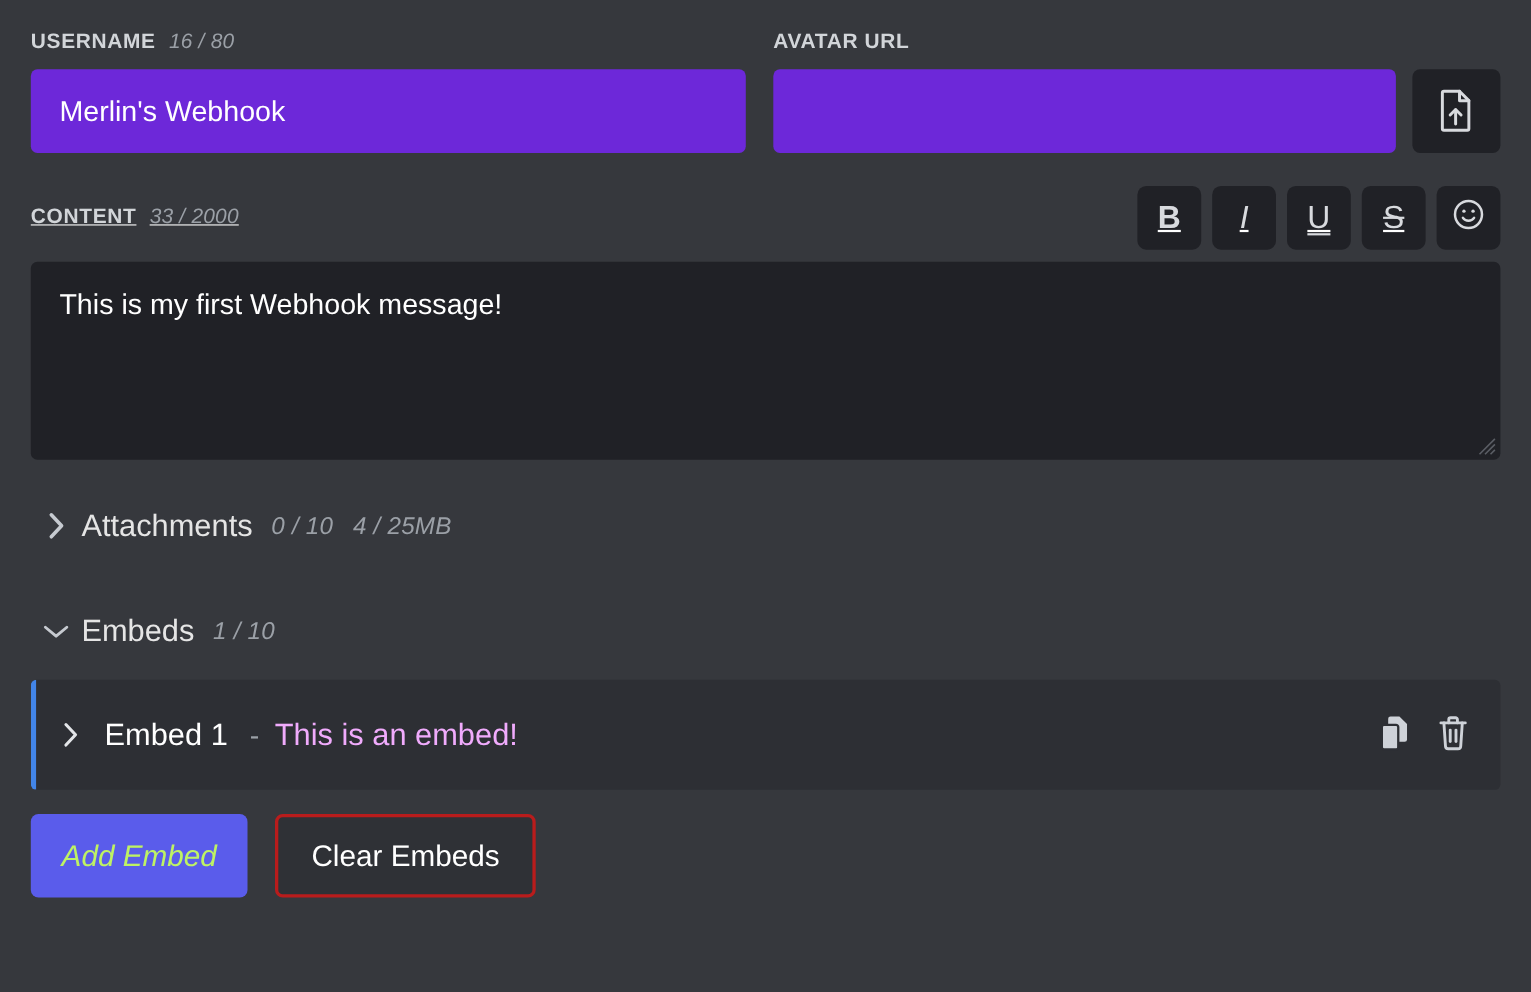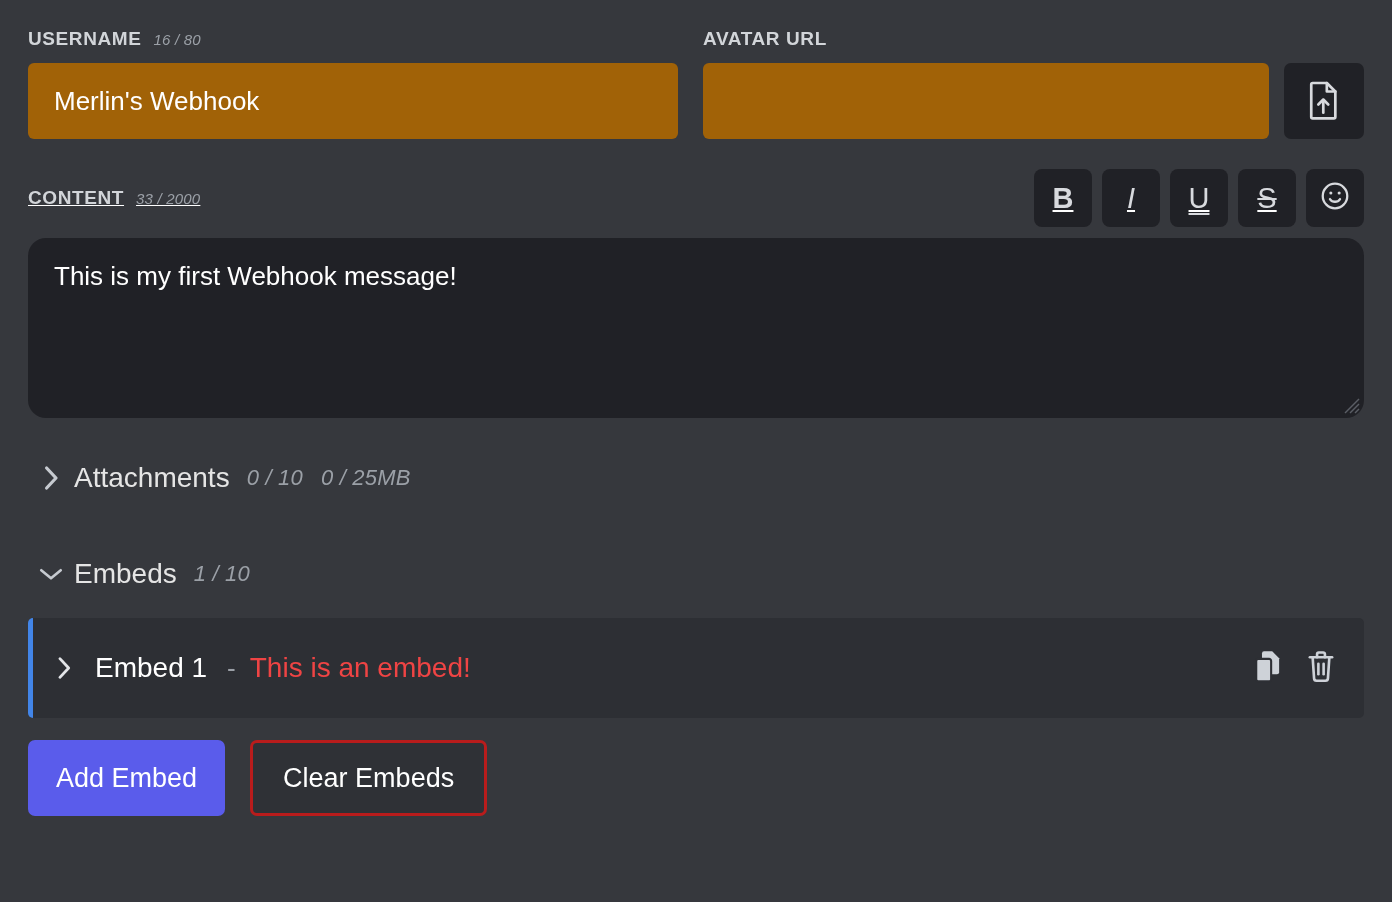--- a/index.html
+++ b/index.html
@@ -32,21 +32,21 @@
     height: 26px;
   }
   .field-label {
     font-size: 19px;
     font-weight: 700;
     letter-spacing: 0.6px;
     color: #d2d5d9;
     text-transform: uppercase;
   }
   .counter {
-    font-size: 15px;
+    font-size: 19px;
     font-style: italic;
     color: #9ba0a7;
     letter-spacing: 0.2px;
     white-space: nowrap;
   }
   .counter + .counter { margin-left: 4px; }
 
   
   .top-row {
     display: flex;
@@ -57,21 +57,21 @@
   .col-avatar   { flex: 1; }
 
   .input-line {
     display: flex;
     gap: 15px;
     align-items: stretch;
     margin-top: 11px;
   }
 
   .text-input {
-    background: #a16207;
+    background: #6d28d9;
     border: none;
     border-radius: 6px;
     height: 76px;
     width: 100%;
     color: #ffffff;
     font-family: "Liberation Sans", sans-serif;
     font-size: 26px;
     padding: 0 26px;
     outline: none;
   }
@@ -128,21 +128,21 @@
 
   .content-area {
     position: relative;
     margin-top: 11px;
   }
   .content-textarea {
     width: 100%;
     height: 180px;
     background: #202126;
     border: none;
-    border-radius: 18px;
+    border-radius: 6px;
     color: #ffffff;
     font-family: "Liberation Sans", sans-serif;
     font-size: 26px;
     line-height: 1.35;
     padding: 21px 26px;
     resize: none;
     outline: none;
     display: block;
   }
   .resize-grip {
@@ -210,21 +210,21 @@
     margin-right: 20px;
     white-space: nowrap;
   }
   .embed-dash {
     font-size: 26px;
     color: #9ba0a7;
     margin-right: 14px;
   }
   .embed-desc {
     font-size: 28px;
-    color: #ef4444;
+    color: #f0abfc;
     white-space: nowrap;
     overflow: hidden;
     text-overflow: ellipsis;
   }
   .embed-actions {
     margin-left: auto;
     display: flex;
     gap: 22px;
     align-items: center;
   }
@@ -253,21 +253,22 @@
     cursor: pointer;
     display: flex;
     align-items: center;
     justify-content: center;
     padding: 0 28px;
     line-height: 1;
   }
   .btn-primary {
     background: #5a5ceb;
     border: none;
-    color: #ffffff;
+    color: #bef264;
+    font-style: italic;
   }
   .btn-danger-outline {
     background: #2f3136;
     border: 3px solid #b91c1c;
     color: #ffffff;
     padding: 0 30px;
   }
 </style>
 </head>
 <body>
@@ -346,21 +347,21 @@
   <div class="attachments-block">
     <div class="section-head">
       <span class="chev">
         <svg width="22" height="30" viewBox="0 0 16 24" fill="none" stroke="#c6cad0" stroke-width="2.6" stroke-linecap="round" stroke-linejoin="round">
           <path d="M4.5 4 L12 12 L4.5 20"></path>
         </svg>
       </span>
       <span class="section-title">Attachments</span>
       <span class="section-counters">
         <span class="counter">0 / 10</span>
-        <span class="counter">0 / 25MB</span>
+        <span class="counter">4 / 25MB</span>
       </span>
     </div>
   </div>
 
   <div class="embeds-block">
     <div class="section-head">
       <span class="chev">
         <svg width="26" height="26" viewBox="0 0 24 16" fill="none" stroke="#c6cad0" stroke-width="2.4" stroke-linecap="round" stroke-linejoin="round">
           <path d="M3 4.5 L12 12 L21 4.5"></path>
         </svg>

